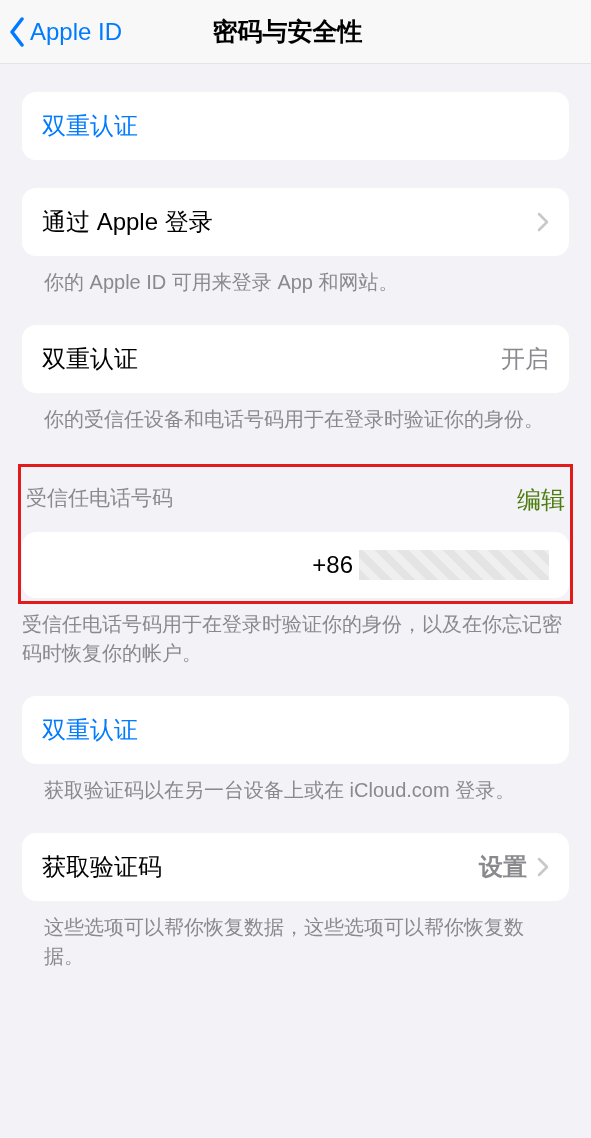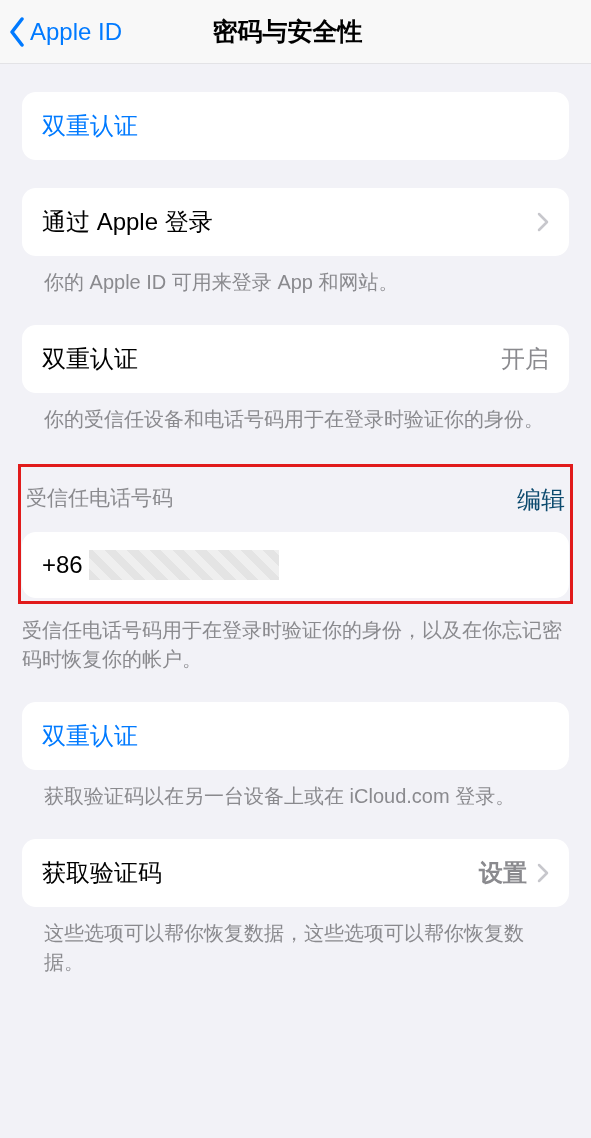--- a/index.html
+++ b/index.html
@@ -70,21 +70,21 @@
     .section-header {
       display: flex;
       justify-content: space-between;
       padding: 14px 4px 16px 4px;
     }
     .section-header .title {
       color: #8a8a8e;
       font-size: 21px;
     }
     .section-header .edit {
-      color: #0c4a6e;
+      color: #4d7c0f;
       font-size: 24px;
       font-weight: 500;
       font-family: Liberation Mono, monospace;
     }
     
     .highlight-wrap {
       margin: 36px 22px 0 22px;
       position: relative;
     }
     .highlight-box {
@@ -92,20 +92,21 @@
       left: -4px; right: -4px; top: -6px; bottom: -6px;
       border: 3px solid #e11b1b;
       pointer-events: none;
     }
     
     .phone-row {
       display: flex;
       align-items: center;
       padding: 18px 20px;
       font-size: 24px;
+      justify-content: flex-end;
     }
     .redacted {
       display: inline-block;
       width: 190px;
       height: 30px;
       margin-left: 6px;
       background: repeating-linear-gradient(45deg,#e4e4e4,#e4e4e4 8px,#efefef 8px,#efefef 16px);
       filter: blur(0.5px);
     }
     
@@ -162,21 +163,21 @@
       <span class="title">受信任电话号码</span>
       <span class="edit">编辑</span>
     </div>
     <div class="card">
       <div class="phone-row">
         <span>+86</span>
         <span class="redacted"></span>
       </div>
     </div>
   </div>
-  <div class="footer" style="margin-top:6px">受信任电话号码用于在登录时验证你的身份，以及在你忘记密码时恢复你的帐户。</div>
+  <div class="footer" style="">受信任电话号码用于在登录时验证你的身份，以及在你忘记密码时恢复你的帐户。</div>
 
   <div class="group">
     <div class="card">
       <div class="row link">
         <span>双重认证</span>
       </div>
     </div>
     <div class="footer">获取验证码以在另一台设备上或在 iCloud.com 登录。</div>
   </div>
 

